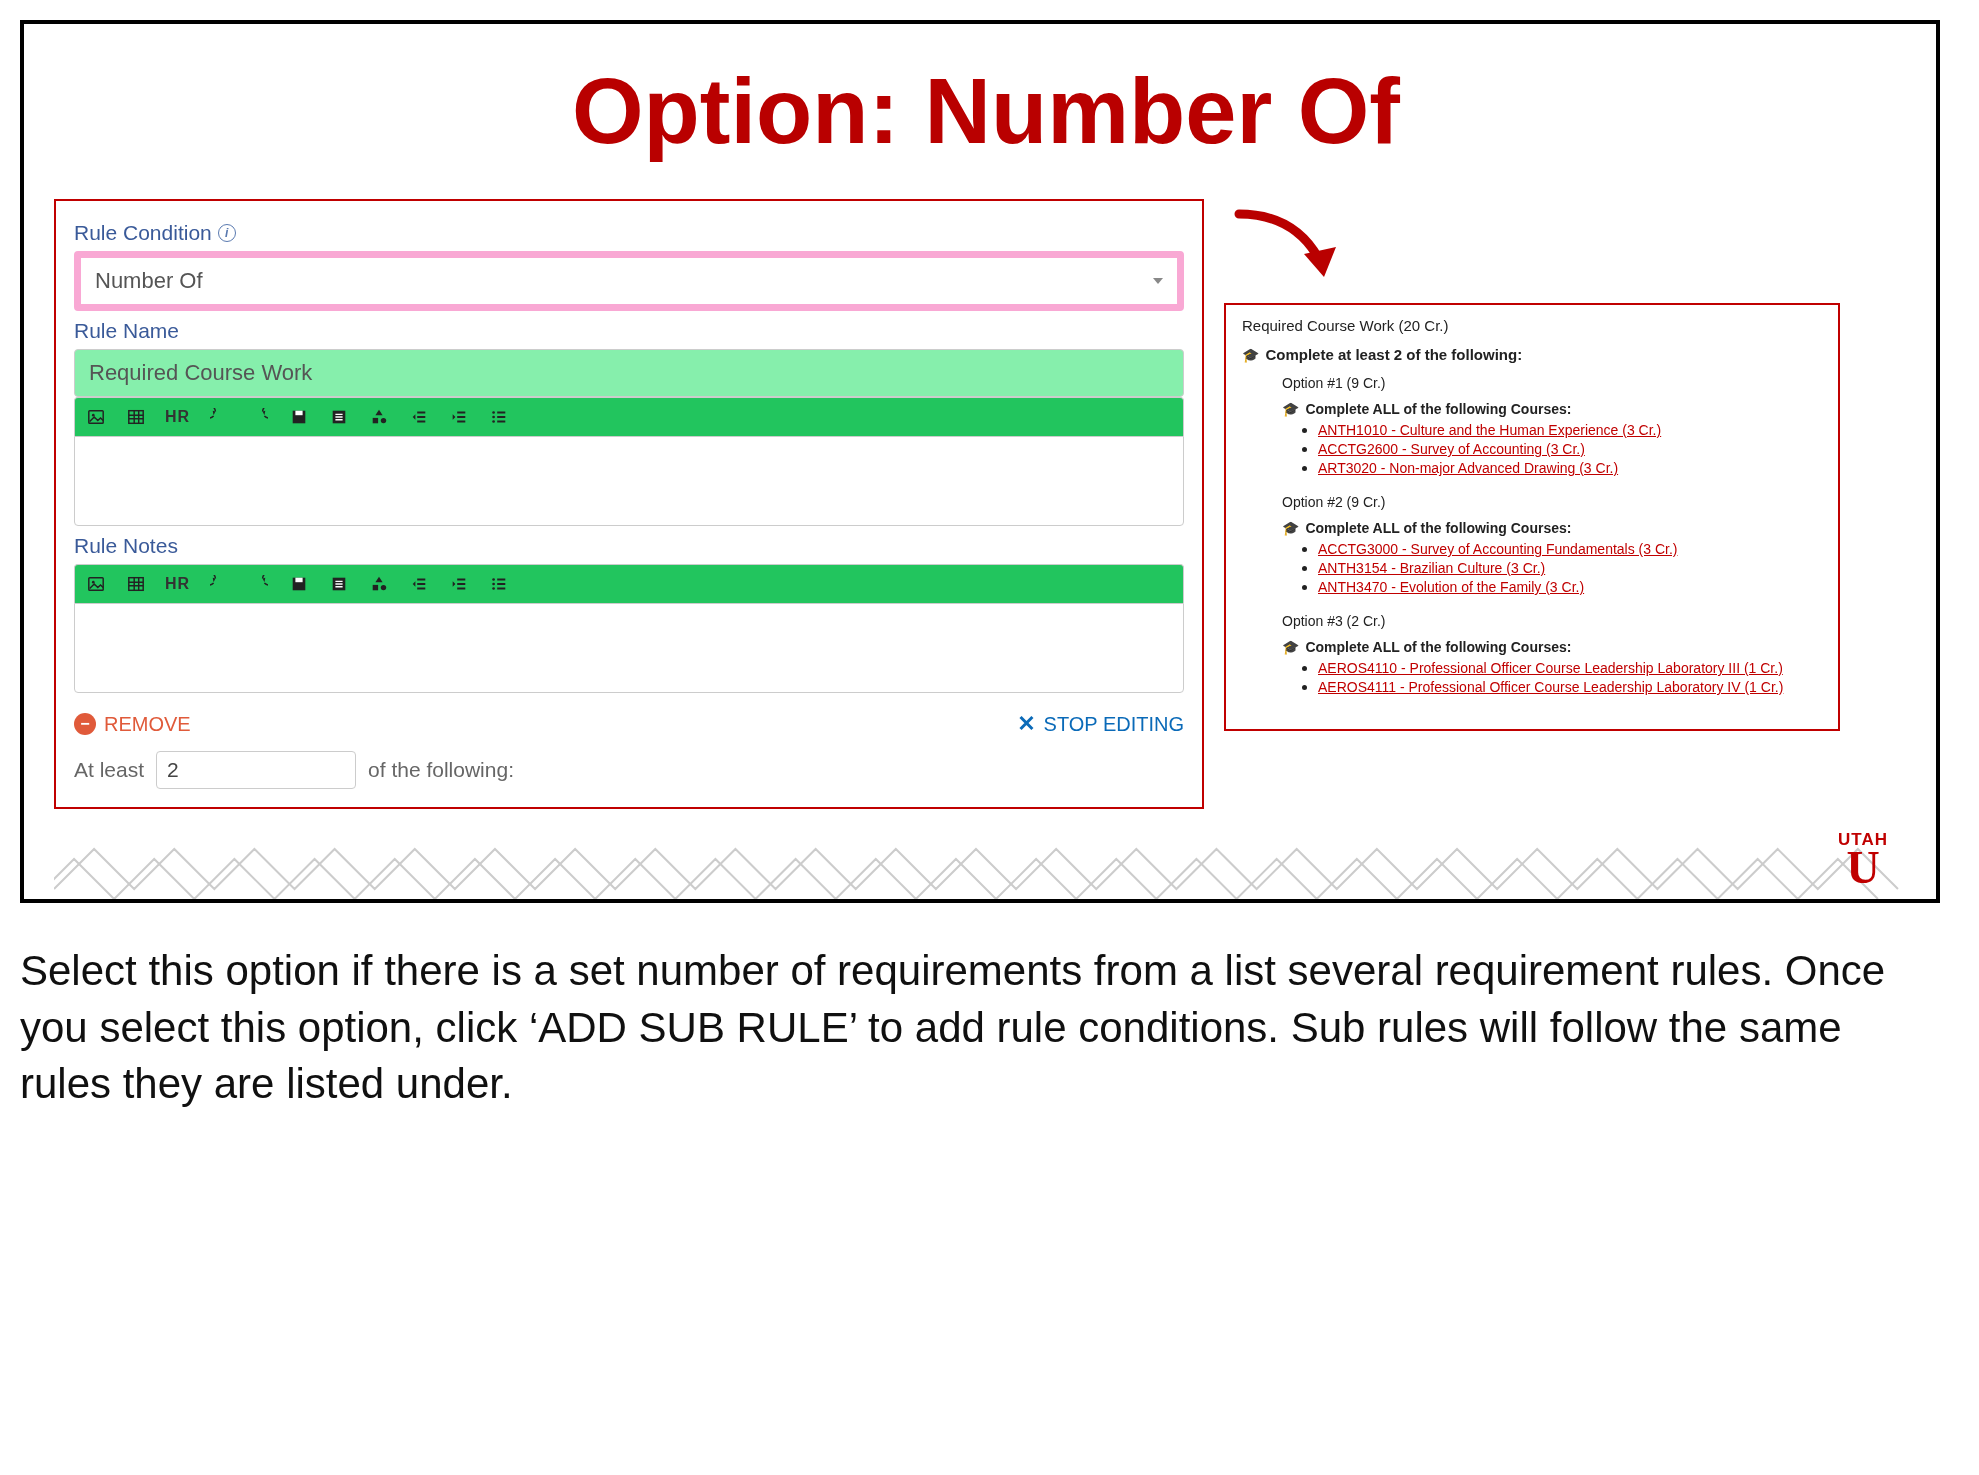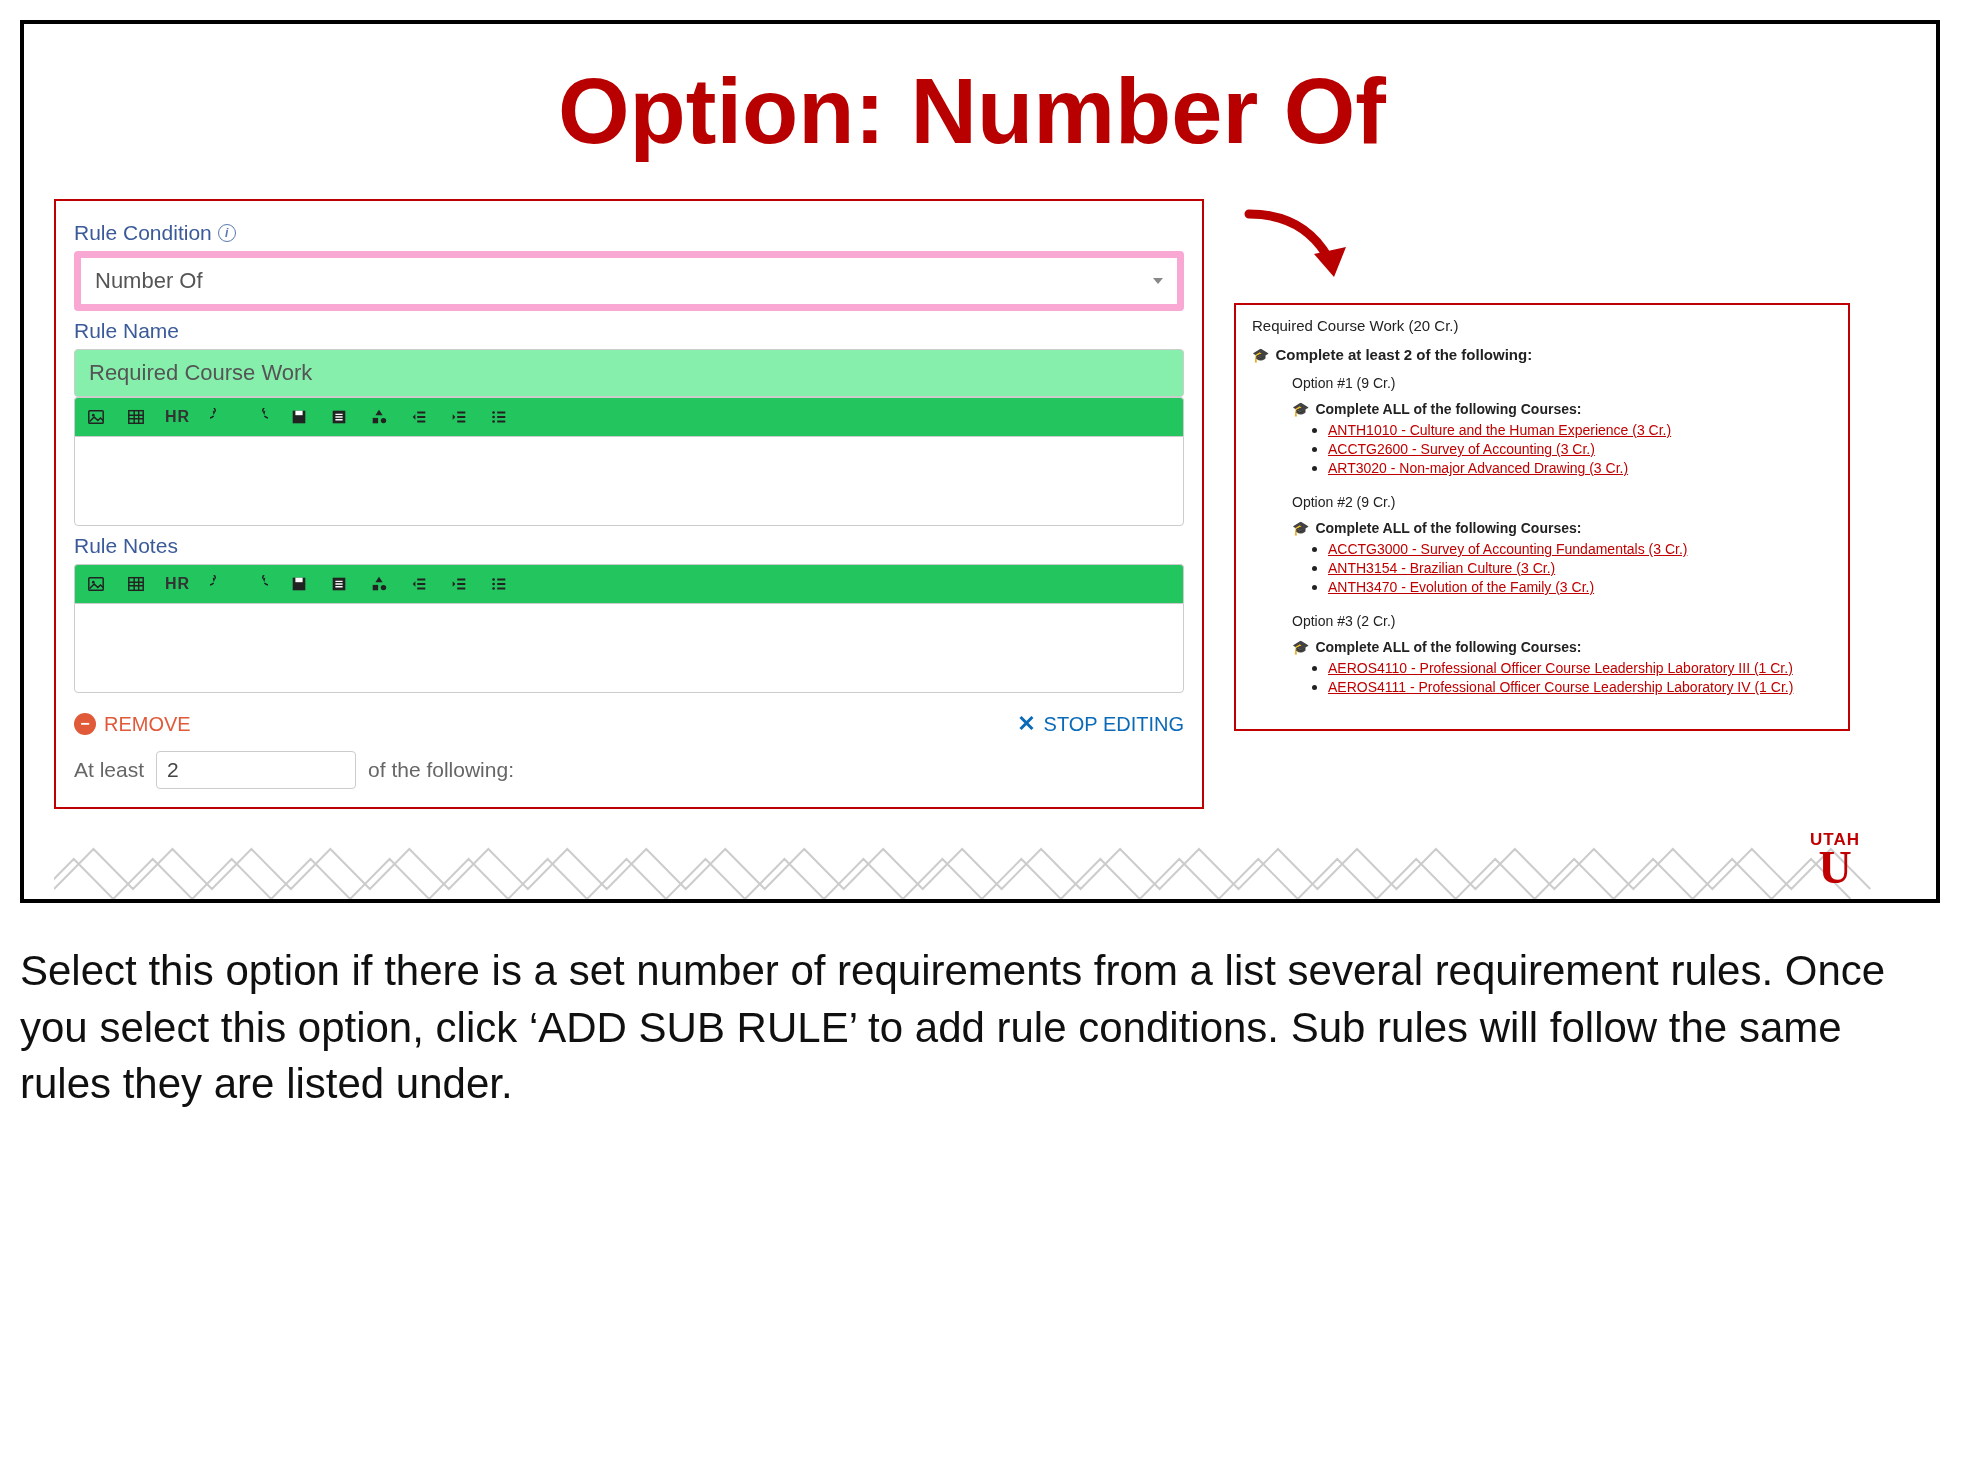--- a/index.html
+++ b/index.html
@@ -1,19 +1,19 @@
 <!DOCTYPE html>
 <html><head>
 <meta charset="utf-8">
 <style>
   * { box-sizing: border-box; margin: 0; padding: 0; }
   body { font-family: "Segoe UI", "Helvetica Neue", Arial, sans-serif; background: #fff; color: #222; width: 1979px; }
-  .slide-outer { width: 1920px; margin: 20px; border: 4px solid #000; padding: 20px 46px 0 30px; position: relative; background: #fff; }
+  .slide-outer { width: 1920px; margin: 20px; border: 4px solid #000; padding: 20px 18px 0 30px; position: relative; background: #fff; }
   .slide-title { text-align: center; font-size: 92px; font-weight: 700; color: #b90000; margin: 15px 0 35px 0; }
-  .content-row { display: flex; gap: 30px; align-items: flex-start; }
+  .content-row { display: flex; gap: 20px; align-items: flex-start; }
   .form-panel { border: 2px solid #c00000; padding: 12px 18px 18px 18px; width: 1150px; background: #fff; }
   .field-label { font-size: 21px; color: #3a5a99; font-weight: 500; margin-top: 8px; margin-bottom: 6px; display: flex; align-items: center; gap: 6px; }
   .info-circle { width: 18px; height: 18px; border: 1.5px solid #5a7ab0; border-radius: 50%; display: inline-flex; align-items: center; justify-content: center; font-size: 12px; color: #5a7ab0; font-weight: 700; font-style: italic; }
   .select-box { border: 7px solid #f9a8d4; border-radius: 4px; padding: 10px 14px; font-size: 22px; color: #555; display: flex; justify-content: space-between; align-items: center; background: #fff; }
   .caret { border-left: 5px solid transparent; border-right: 5px solid transparent; border-top: 6px solid #888; }
   .text-box { border: 1px solid #ccc; border-radius: 4px; padding: 10px 14px; font-size: 22px; color: #555; background: #86efac; }
   .toolbar { border: 1px solid #ccc; border-bottom: none; border-radius: 4px 4px 0 0; padding: 8px 10px; display: flex; align-items: center; gap: 18px; background: #22c55e; }
   .tb-icon { width: 22px; height: 22px; display: inline-flex; align-items: center; justify-content: center; color: #333; font-weight: 700; font-size: 16px; }
   .tb-hr { font-size: 16px; font-weight: 700; color: #333; letter-spacing: 1px; }
   .editor-area { border: 1px solid #ccc; border-radius: 0 0 4px 4px; height: 90px; background: #fff; }

